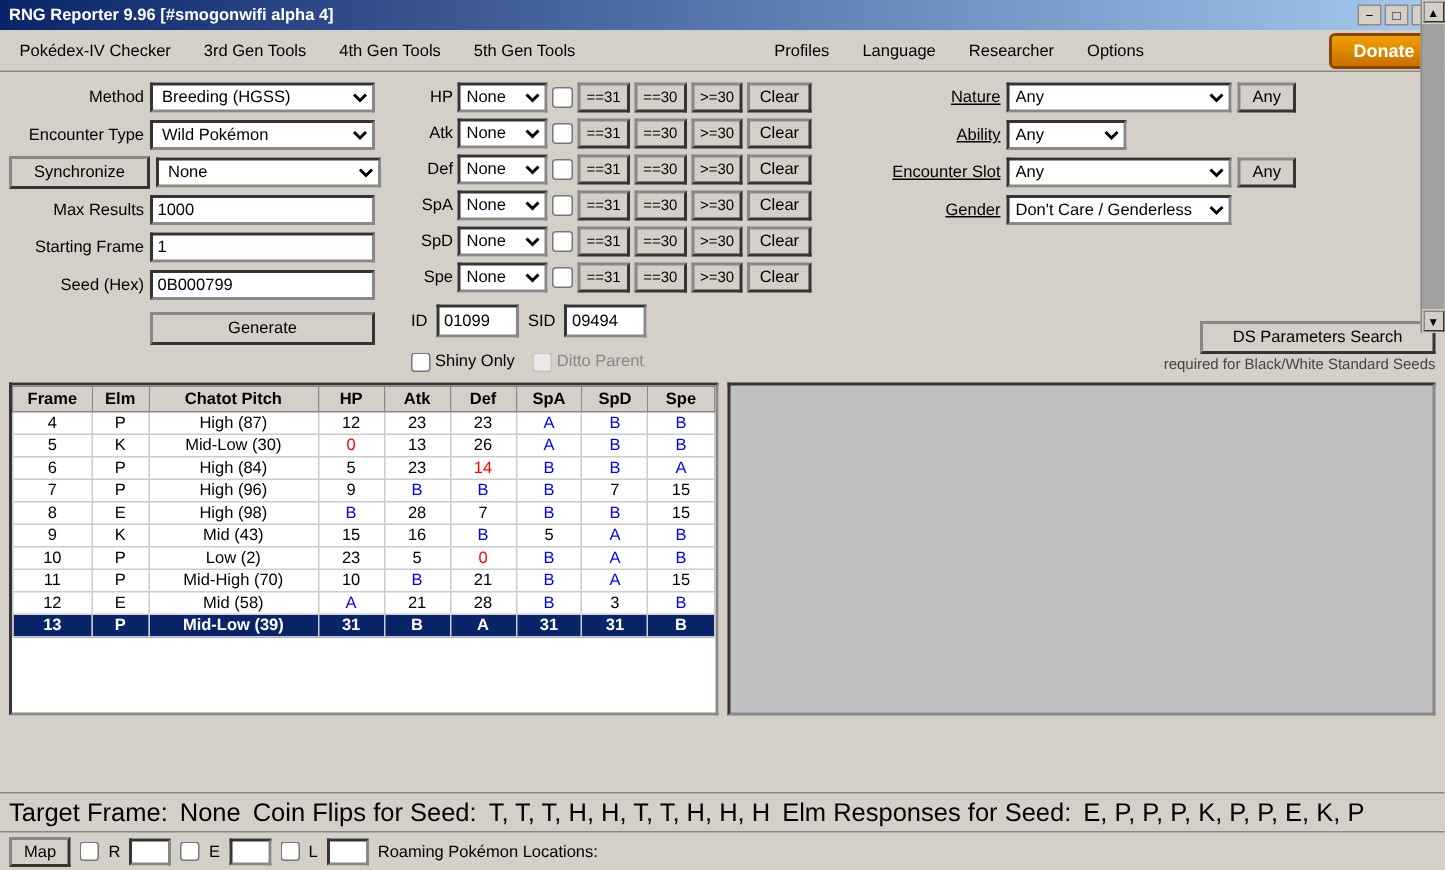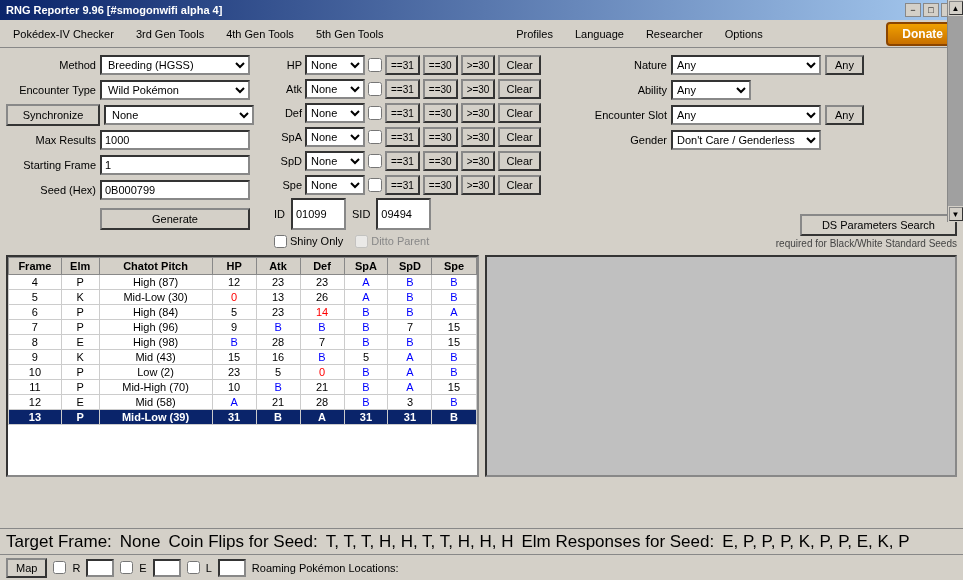--- a/index.html
+++ b/index.html
@@ -158,20 +158,21 @@
     .nature-row {
       display: flex;
       align-items: center;
       gap: 4px;
       height: 22px;
     }
     .nature-label {
       width: 85px;
       text-align: right;
       font-size: 11px;
+      text-decoration: underline;
     }
     .nature-select {
       width: 150px;
       background: white;
       border: 2px inset #888;
       font-size: 11px;
       height: 20px;
     }
     .any-btn {
       background: #d4d0c8;
@@ -187,21 +188,21 @@
       gap: 6px;
       height: 24px;
       margin-top: 4px;
     }
     .id-label { font-size: 11px; }
     .id-input {
       width: 55px;
       background: white;
       border: 2px inset #888;
       font-size: 11px;
-      height: 32px;
+      height: 22px;
       padding: 1px 3px;
     }
     .checkbox-row {
       display: flex;
       align-items: center;
       gap: 12px;
       height: 20px;
     }
     .checkbox-item {
       display: flex;

